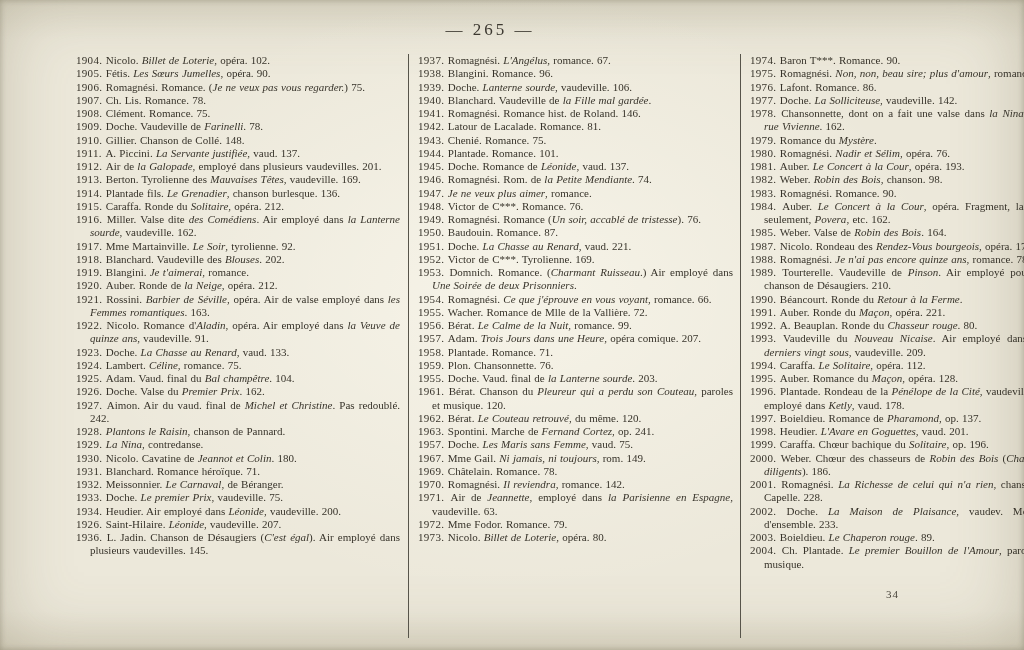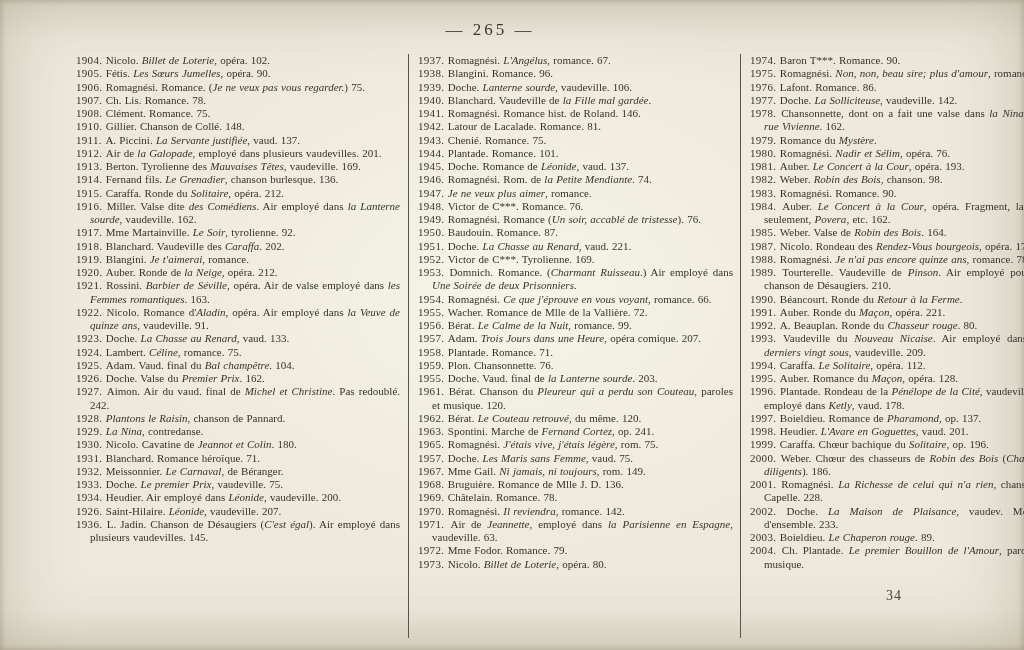--- a/index.html
+++ b/index.html
@@ -49,46 +49,47 @@
     text-indent: -14px;
     padding-left: 14px;
   }
   .entry .num {
     letter-spacing: 0.3px;
   }
   .entry i { font-style: italic; }
   .signature {
     position: absolute;
     left: 886px; top: 588px;
-    font-size: 14px;
+    font-size: 11px;
     color: #4a463c;
     letter-spacing: 1px;
   }
 </style>
 </head>
 <body>
 
 <div class="page">
   <div class="folio">— 265 —</div>
   <div class="columns">
     <div class="col col-1">
         <div class="entry"><span class="num">1904. </span><span>Nicolo. </span><i>Billet de Loterie</i><span>, opéra. 102.</span></div>
         <div class="entry"><span class="num">1905. </span><span>Fétis. </span><i>Les Sœurs Jumelles</i><span>, opéra. 90.</span></div>
         <div class="entry"><span class="num">1906. </span><span>Romagnési. Romance. (</span><i>Je ne veux pas vous regarder.</i><span>) 75.</span></div>
         <div class="entry"><span class="num">1907. </span><span>Ch. Lis. Romance. 78.</span></div>
         <div class="entry"><span class="num">1908. </span><span>Clément. Romance. 75.</span></div>
+        <div class="entry"><span class="num">1909. </span><span>Doche. Vaudeville de </span><i>Farinelli</i><span>. 78.</span></div>
         <div class="entry"><span class="num">1910. </span><span>Gillier. Chanson de Collé. 148.</span></div>
         <div class="entry"><span class="num">1911. </span><span>A. Piccini. </span><i>La Servante justifiée</i><span>, vaud. 137.</span></div>
         <div class="entry"><span class="num">1912. </span><span>Air de </span><i>la Galopade</i><span>, employé dans plusieurs vaudevilles. 201.</span></div>
         <div class="entry"><span class="num">1913. </span><span>Berton. Tyrolienne des </span><i>Mauvaises Têtes</i><span>, vaudeville. 169.</span></div>
-        <div class="entry"><span class="num">1914. </span><span>Fernand fils. </span><i>Le Grenadier</i><span>, chanson burlesque. 136.</span></div>
+        <div class="entry"><span class="num">1914. </span><span>Plantade fils. </span><i>Le Grenadier</i><span>, chanson burlesque. 136.</span></div>
         <div class="entry"><span class="num">1915. </span><span>Caraffa. Ronde du </span><i>Solitaire</i><span>, opéra. 212.</span></div>
         <div class="entry"><span class="num">1916. </span><span>Miller. Valse dite </span><i>des Comédiens</i><span>. Air employé dans </span><i>la Lanterne sourde</i><span>, vaudeville. 162.</span></div>
         <div class="entry"><span class="num">1917. </span><span>Mme Martainville. </span><i>Le Soir</i><span>, tyrolienne. 92.</span></div>
-        <div class="entry"><span class="num">1918. </span><span>Blanchard. Vaudeville des </span><i>Caraffa</i><span>. 202.</span></div>
+        <div class="entry"><span class="num">1918. </span><span>Blanchard. Vaudeville des </span><i>Blouses</i><span>. 202.</span></div>
         <div class="entry"><span class="num">1919. </span><span>Blangini. </span><i>Je t'aimerai</i><span>, romance.</span></div>
         <div class="entry"><span class="num">1920. </span><span>Auber. Ronde de </span><i>la Neige</i><span>, opéra. 212.</span></div>
         <div class="entry"><span class="num">1921. </span><span>Rossini. </span><i>Barbier de Séville</i><span>, opéra. Air de valse employé dans </span><i>les Femmes romantiques</i><span>. 163.</span></div>
         <div class="entry"><span class="num">1922. </span><span>Nicolo. Romance d'</span><i>Aladin</i><span>, opéra. Air employé dans </span><i>la Veuve de quinze ans</i><span>, vaudeville. 91.</span></div>
         <div class="entry"><span class="num">1923. </span><span>Doche. </span><i>La Chasse au Renard</i><span>, vaud. 133.</span></div>
         <div class="entry"><span class="num">1924. </span><span>Lambert. </span><i>Céline</i><span>, romance. 75.</span></div>
         <div class="entry"><span class="num">1925. </span><span>Adam. Vaud. final du </span><i>Bal champêtre</i><span>. 104.</span></div>
         <div class="entry"><span class="num">1926. </span><span>Doche. Valse du </span><i>Premier Prix</i><span>. 162.</span></div>
         <div class="entry"><span class="num">1927. </span><span>Aimon. Air du vaud. final de </span><i>Michel et Christine</i><span>. Pas redoublé. 242.</span></div>
         <div class="entry"><span class="num">1928. </span><i>Plantons le Raisin</i><span>, chanson de Pannard.</span></div>
@@ -122,24 +123,22 @@
         <div class="entry"><span class="num">1954. </span><span>Romagnési. </span><i>Ce que j'éprouve en vous voyant</i><span>, romance. 66.</span></div>
         <div class="entry"><span class="num">1955. </span><span>Wacher. Romance de Mlle de la Vallière. 72.</span></div>
         <div class="entry"><span class="num">1956. </span><span>Bérat. </span><i>Le Calme de la Nuit</i><span>, romance. 99.</span></div>
         <div class="entry"><span class="num">1957. </span><span>Adam. </span><i>Trois Jours dans une Heure</i><span>, opéra comique. 207.</span></div>
         <div class="entry"><span class="num">1958. </span><span>Plantade. Romance. 71.</span></div>
         <div class="entry"><span class="num">1959. </span><span>Plon. Chansonnette. 76.</span></div>
         <div class="entry"><span class="num">1955. </span><span>Doche. Vaud. final de </span><i>la Lanterne sourde</i><span>. 203.</span></div>
         <div class="entry"><span class="num">1961. </span><span>Bérat. Chanson du </span><i>Pleureur qui a perdu son Couteau</i><span>, paroles et musique. 120.</span></div>
         <div class="entry"><span class="num">1962. </span><span>Bérat. </span><i>Le Couteau retrouvé</i><span>, du même. 120.</span></div>
         <div class="entry"><span class="num">1963. </span><span>Spontini. Marche de </span><i>Fernand Cortez</i><span>, op. 241.</span></div>
-        <div class="entry"><span class="num">1965. </span><span>Romagnési. </span><i>J'étais vive, j'étais légère</i><span>, rom. 75.</span></div>
         <div class="entry"><span class="num">1957. </span><span>Doche. </span><i>Les Maris sans Femme</i><span>, vaud. 75.</span></div>
         <div class="entry"><span class="num">1967. </span><span>Mme Gail. </span><i>Ni jamais, ni toujours</i><span>, rom. 149.</span></div>
-        <div class="entry"><span class="num">1968. </span><span>Bruguière. Romance de Mlle J. D. 136.</span></div>
         <div class="entry"><span class="num">1969. </span><span>Châtelain. Romance. 78.</span></div>
         <div class="entry"><span class="num">1970. </span><span>Romagnési. </span><i>Il reviendra</i><span>, romance. 142.</span></div>
         <div class="entry"><span class="num">1971. </span><span>Air de </span><i>Jeannette</i><span>, employé dans </span><i>la Parisienne en Espagne</i><span>, vaudeville. 63.</span></div>
         <div class="entry"><span class="num">1972. </span><span>Mme Fodor. Romance. 79.</span></div>
         <div class="entry"><span class="num">1973. </span><span>Nicolo. </span><i>Billet de Loterie</i><span>, opéra. 80.</span></div>
       </div>
     <div class="col col-3">
         <div class="entry"><span class="num">1974. </span><span>Baron T***. Romance. 90.</span></div>
         <div class="entry"><span class="num">1975. </span><span>Romagnési. </span><i>Non, non, beau sire; plus d'amour</i><span>, romance. 78.</span></div>
         <div class="entry"><span class="num">1976. </span><span>Lafont. Romance. 86.</span></div>

